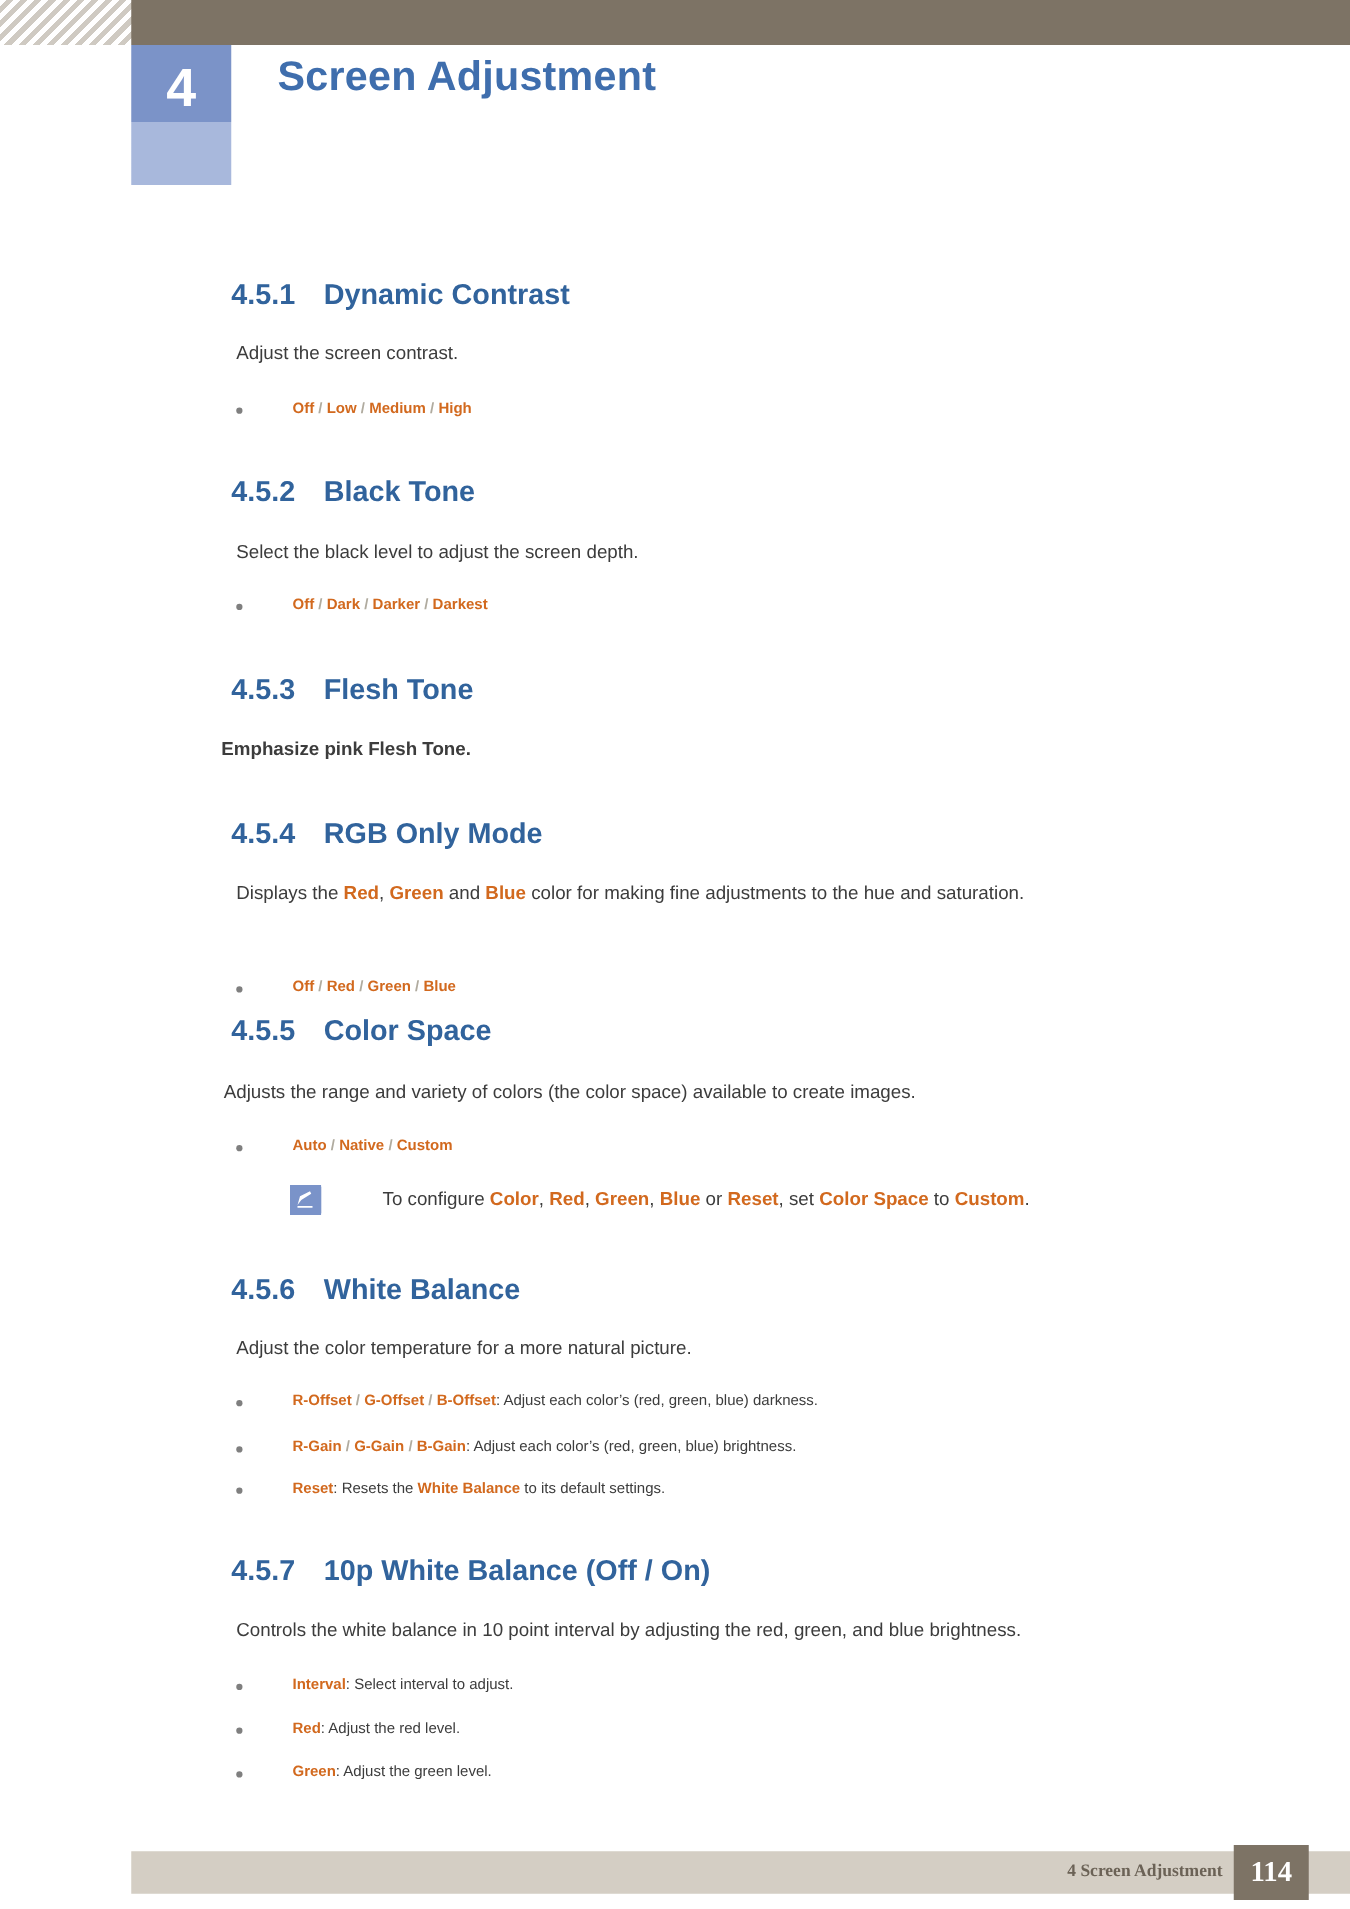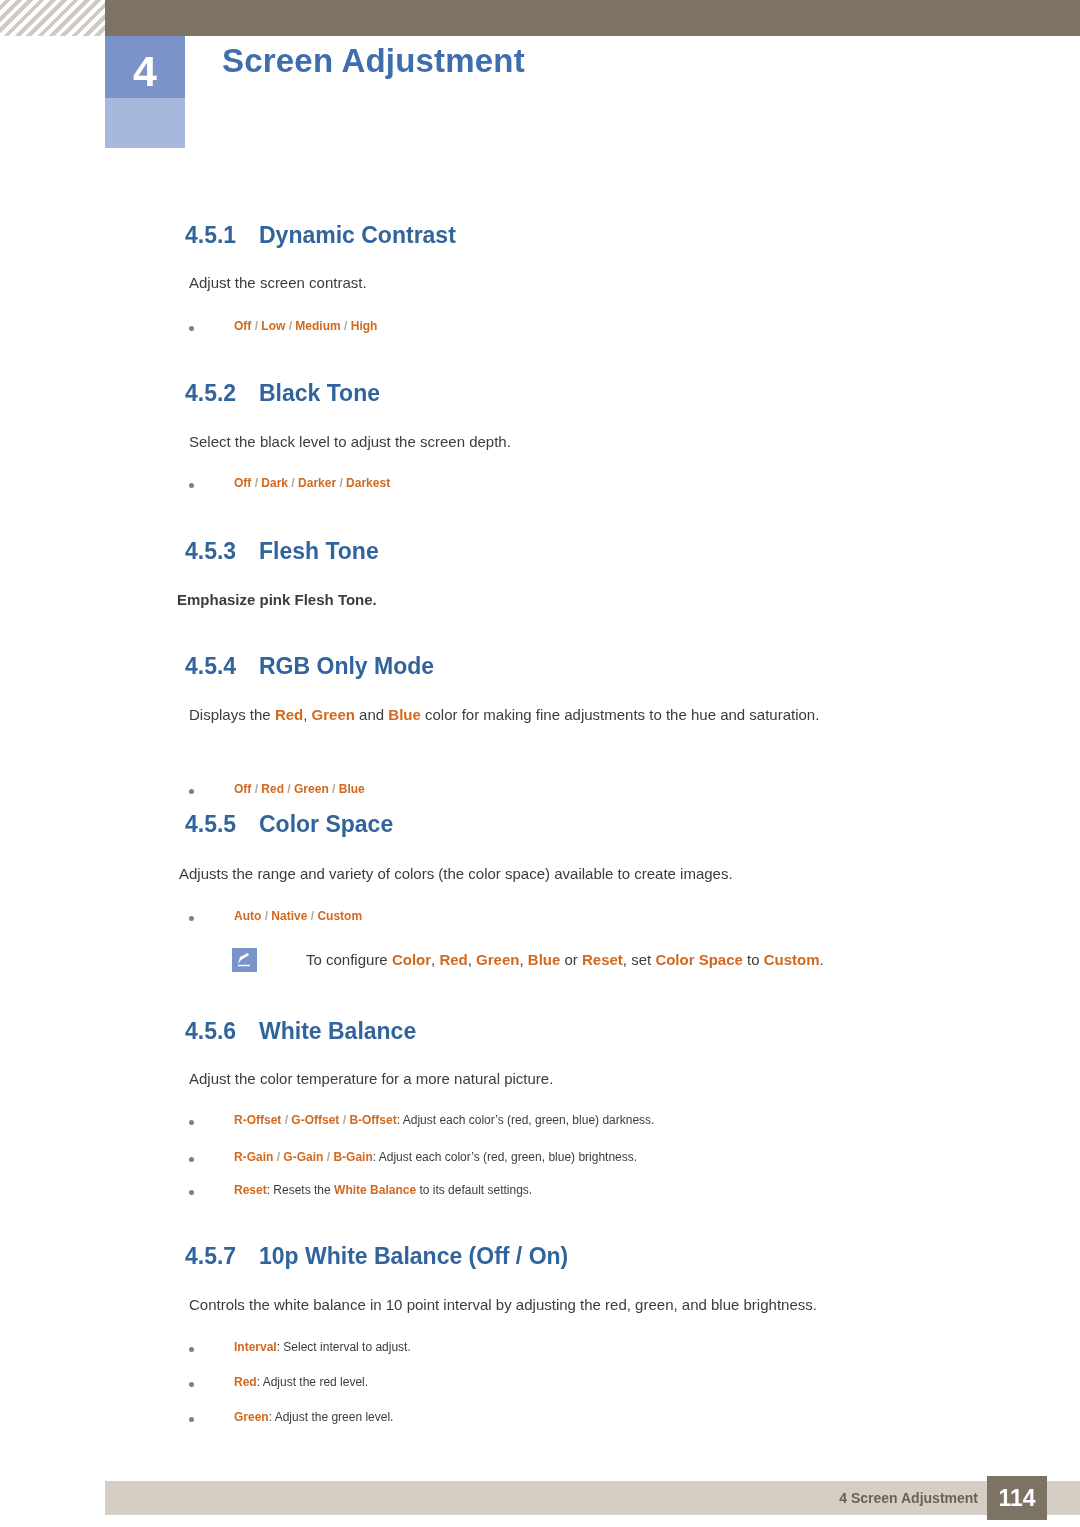--- a/index.html
+++ b/index.html
@@ -150,20 +150,21 @@
     margin-left: 25px;
   }
 
   
   .footer {
     position: absolute;
     left: 0;
     top: 1470px;
     width: 1080px;
     height: 57px;
+    font-family: Liberation Serif, serif;
   }
   .footer-bar {
     position: absolute;
     left: 105px;
     top: 11px;
     width: 975px;
     height: 34px;
     background: #d4cec4;
   }
   .footer-label {

